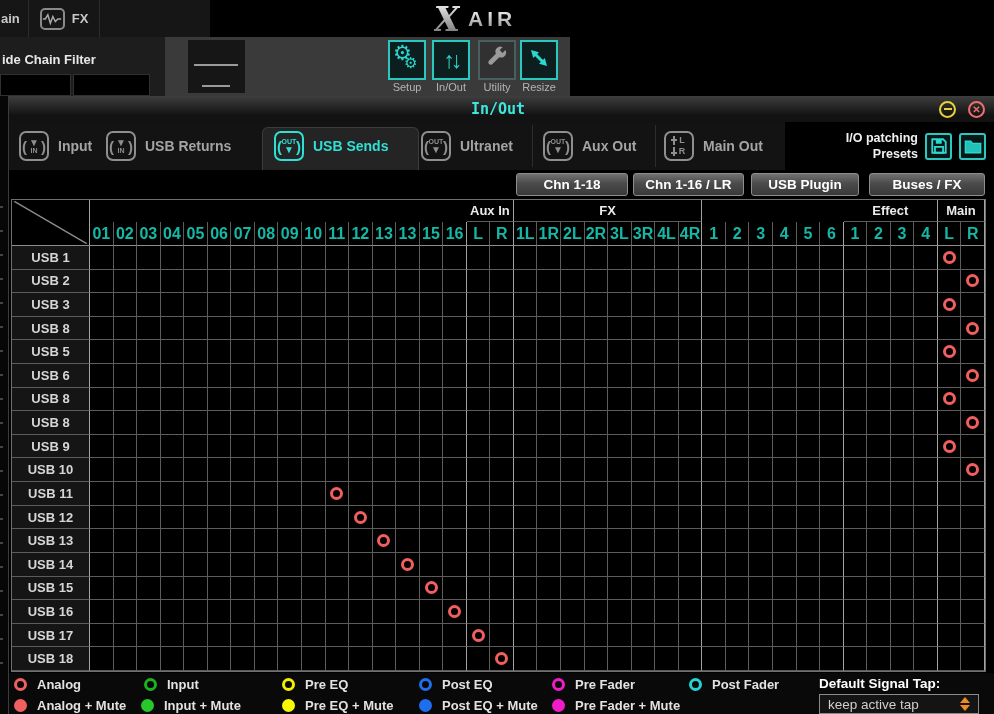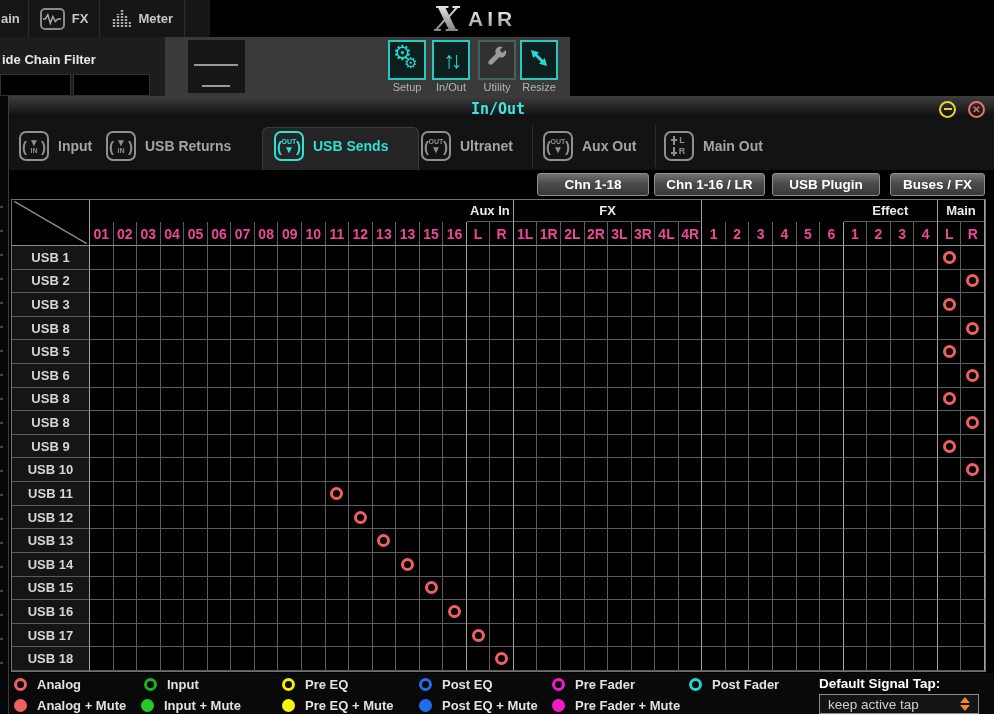--- a/index.html
+++ b/index.html
@@ -111,21 +111,21 @@
   .matrix { position:absolute; left:2px; top:103px; width:975px; height:473px;
             display:grid; grid-template-columns:78px repeat(38,1fr);
             grid-template-rows:22px 24px repeat(18,1fr);
             border:1px solid #707070; background:#000; }
   .mcell { border-right:1px solid #5c5c5c; border-bottom:1px solid #5c5c5c;
            display:flex; align-items:center; justify-content:center; overflow:hidden; }
   .mcell.gend { border-right-color:#a2a2a2; }
   .mcell.hsep { border-bottom-color:#8c8c8c; }
   .corner { grid-column:1; grid-row:1 / span 2; position:relative; }
   .ghead { font-weight:bold; font-size:13px; color:#eaeaea; }
-  .chead { font-weight:bold; font-size:14px; color:#ec4899; }
+  .chead { font-weight:bold; font-size:16px; color:#14b8a6; }
   .rlabel { font-weight:bold; font-size:13px; color:#d6d6d6; background:#151515; }
   .mark { width:13px; height:13px; border:3px solid #f25f5f; border-radius:50%; }
 
   
   .legend { position:absolute; left:0; top:577px; width:986px; height:41px; background:#090909; }
   .litem { position:absolute; display:flex; align-items:center; gap:10px;
            color:#e2e2e2; font-weight:bold; font-size:13px; white-space:nowrap; }
   .lc { width:13px; height:13px; border-radius:50%; border:3px solid; flex:none; }
   .dst-label { position:absolute; left:810px; top:3px; color:#fff; font-weight:bold; font-size:13.5px; }
   .dst-select { position:absolute; left:810px; top:21px; width:160px; height:20px;
@@ -145,30 +145,20 @@
     <div class="bg-tab first">
       <span>ain</span>
     </div>
     <div class="bg-tab">
       <span class="fxico">
         <svg width="20" height="14" viewBox="0 0 24 16">
           <polyline points="1,8 4,8 7,3 10,13 13,5 16,11 19,8 23,8" fill="none" stroke="#aaaaaa" stroke-width="1.8"></polyline>
         </svg>
       </span>
       <span>FX</span>
-    </div>
-    <div class="bg-tab">
-      <span><svg width="20" height="22" viewBox="0 0 20 22">
-          <line x1="3" y1="21" x2="3" y2="13" stroke="#aaa" stroke-width="2.4" stroke-dasharray="2 1"></line>
-          <line x1="7" y1="21" x2="7" y2="8" stroke="#aaa" stroke-width="2.4" stroke-dasharray="2 1"></line>
-          <line x1="11" y1="21" x2="11" y2="3" stroke="#aaa" stroke-width="2.4" stroke-dasharray="2 1"></line>
-          <line x1="15" y1="21" x2="15" y2="10" stroke="#aaa" stroke-width="2.4" stroke-dasharray="2 1"></line>
-          <line x1="19" y1="21" x2="19" y2="15" stroke="#aaa" stroke-width="2.4" stroke-dasharray="2 1"></line>
-        </svg></span>
-      <span>Meter</span>
     </div>
   </div>
 
 <div class="abs sidechain">
   <div class="sc-label">ide Chain Filter</div>
   <div class="sc-box b1"></div>
   <div class="sc-box b2"></div>
 </div>
 
 <div class="abs bg-gray">
@@ -218,20 +208,38 @@
   <div class="titlebar">
     <div class="wtitle">In/Out</div>
     <div class="win-btn min"></div>
     <div class="win-btn close">✕</div>
   </div>
 
   <div class="tabbar">
     <div class="sel-panel"></div>
     <div class="tabsep" style="left:523px"></div>
     <div class="tabsep" style="left:646px"></div>
+    <div class="presets">
+      <div class="presets-label">
+        <div>I/O patching</div>
+        <div>Presets</div>
+      </div>
+      <div class="pbtn">
+        <svg width="18" height="18" viewBox="0 0 20 20">
+          <path d="M2.5 2.5h12l3 3v12h-15z" fill="none" stroke="#2bd8ce" stroke-width="2"></path>
+          <rect x="6.5" y="2.5" width="6.5" height="5" fill="#2bd8ce"></rect>
+          <rect x="5.5" y="11" width="9" height="6.5" fill="none" stroke="#2bd8ce" stroke-width="2"></rect>
+        </svg>
+      </div>
+      <div class="pbtn">
+        <svg width="18" height="18" viewBox="0 0 20 20">
+          <path d="M1.5 4.5h6l2 2.5h9v10.5h-17z" fill="#22c2b8" stroke="#2bd8ce" stroke-width="1.5"></path>
+        </svg>
+      </div>
+    </div>
   <div class="wtab" style="left: 10px;">
         <span class="tico">
           <span class="par l">(</span>
           <span class="stack">
             <span class="arr">▼</span>
             <span class="io">IN</span>
           </span>
           <span class="par r">)</span>
         </span>
         <span>Input</span>
@@ -292,21 +300,21 @@
           </span>
         </span>
         <span>Main Out</span>
       </div>
     </div>
 
   <div class="btnrow">
       <div class="vbtn" style="width: 112px; margin-left: 0px;">Chn 1-18</div>
       <div class="vbtn" style="width: 111px; margin-left: 5px;">Chn 1-16 / LR</div>
       <div class="vbtn" style="width: 108px; margin-left: 7px;">USB Plugin</div>
-      <div class="vbtn" style="width: 95px; margin-left: 10px;">Buses / FX</div>
+      <div class="vbtn" style="width: 116px; margin-left: 10px;">Buses / FX</div>
     </div>
 
   <div class="matrix">
       <div class="mcell corner hsep gend">
         <svg width="100%" height="100%" viewBox="0 0 10 10" preserveAspectRatio="none" style="position:absolute;left:0;top:0">
           <line x1="0.3" y1="0.3" x2="9.7" y2="9.7" stroke="#8c8c8c" stroke-width="0.28"></line>
         </svg>
       </div>
       <div class="mcell ghead gend" style="grid-area: 1 / 18 / auto / span 2;">Aux In</div>
       <div class="mcell ghead gend" style="grid-area: 1 / 20 / auto / span 8;">FX</div>

